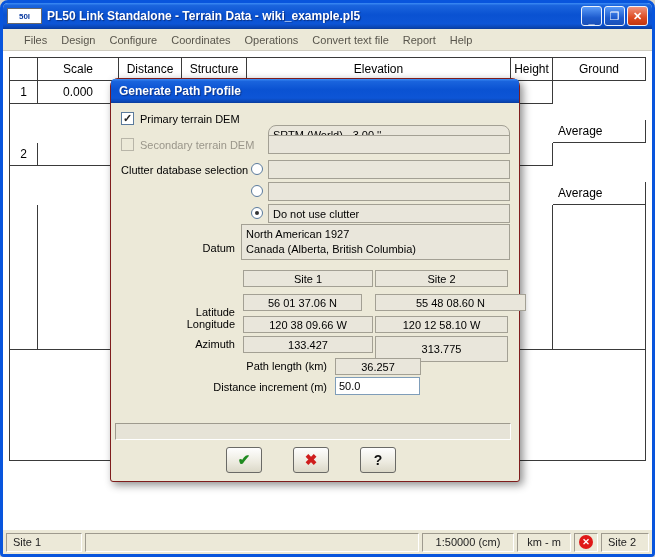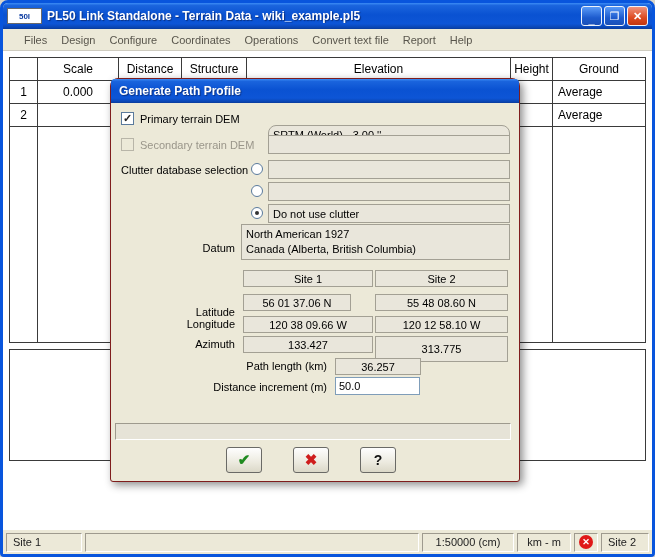--- a/index.html
+++ b/index.html
@@ -27,21 +27,21 @@
   .menu-item { font-size:11px; color:#58554c; padding:3px 7px; }
 
   .client { position:relative; height:479px; background:#fff; overflow:hidden; }
 
   
   .ttable { position:absolute; left:6px; top:6px; width:637px;
     display:grid; grid-template-columns:28px 81px 63px 65px 264px 42px 93px;
     border-left:1px solid #3a3a3a; border-top:1px solid #3a3a3a; background:#fff; }
   .tc { height:23px; border-right:1px solid #3a3a3a; border-bottom:1px solid #3a3a3a;
     font-size:12px; color:#000; display:flex; align-items:center; justify-content:center; overflow:hidden; }
-  .tc.left { justify-content:flex-start; padding-left:5px; }
+  .tc.left { justify-content:flex-start; padding-left:5px;margin-top:39px; }
   .tc.ext { height:216px; border-bottom:1px solid #3a3a3a; }
 
   .table2 { position:absolute; left:6px; top:298px; width:637px; height:112px;
     border:1px solid #3a3a3a; background:#fff; }
 
   .statusbar { height:24px; background:#ece9d8; display:flex; align-items:center; gap:3px; padding:2px 3px; }
   .spanel { height:19px; border:1px solid; border-color:#9e9a8e #ffffff #ffffff #9e9a8e;
     font-size:11px; color:#222; display:flex; align-items:center; padding:0 6px; background:#ece9d8; white-space:nowrap; }
   .spanel.grow { flex:1; }
   .err-icon { width:14px; height:14px; border-radius:50%; background:#e01818; color:#fff; font-size:9px;
@@ -189,22 +189,22 @@
     <span class="dlabel rt" style="left:60px; top:139px; width:64px;">Datum</span>
     <div class="databox datum-box">
       <div>North American 1927</div>
       <div>Canada (Alberta, British Columbia)</div>
     </div>
 
     <div class="databox center" style="left:132px; top:167px; width:130px; height:17px;">Site 1</div>
     <div class="databox center" style="left:264px; top:167px; width:133px; height:17px;">Site 2</div>
 
     <span class="dlabel rt" style="left:28px; top:193px; width:96px;margin-top:10px;">Latitude</span>
-    <div class="databox center" style="left:132px; top:191px; width:108px; height:17px;">56 01 37.06 N</div>
-    <div class="databox center" style="left:264px; top:191px; width:133px; height:17px;">55 48 08.60 N</div>
+    <div class="databox center" style="left:132px; top:191px; width:119px; height:17px;">56 01 37.06 N</div>
+    <div class="databox center" style="left:264px; top:191px; width:151px; height:17px;">55 48 08.60 N</div>
 
     <span class="dlabel rt" style="left:28px; top:215px; width:96px;">Longitude</span>
     <div class="databox center" style="left:132px; top:213px; width:130px; height:17px;">120 38 09.66 W</div>
     <div class="databox center" style="left:264px; top:213px; width:133px; height:17px;">120 12 58.10 W</div>
 
     <span class="dlabel rt" style="left:28px; top:235px; width:96px;">Azimuth</span>
     <div class="databox center" style="left:132px; top:233px; width:130px; height:17px;">133.427</div>
     <div class="databox center" style="left:264px; top:233px; width:133px; height:26px;">313.775</div>
 
     <span class="dlabel rt" style="left:60px; top:257px; width:156px;">Path length (km)</span>

